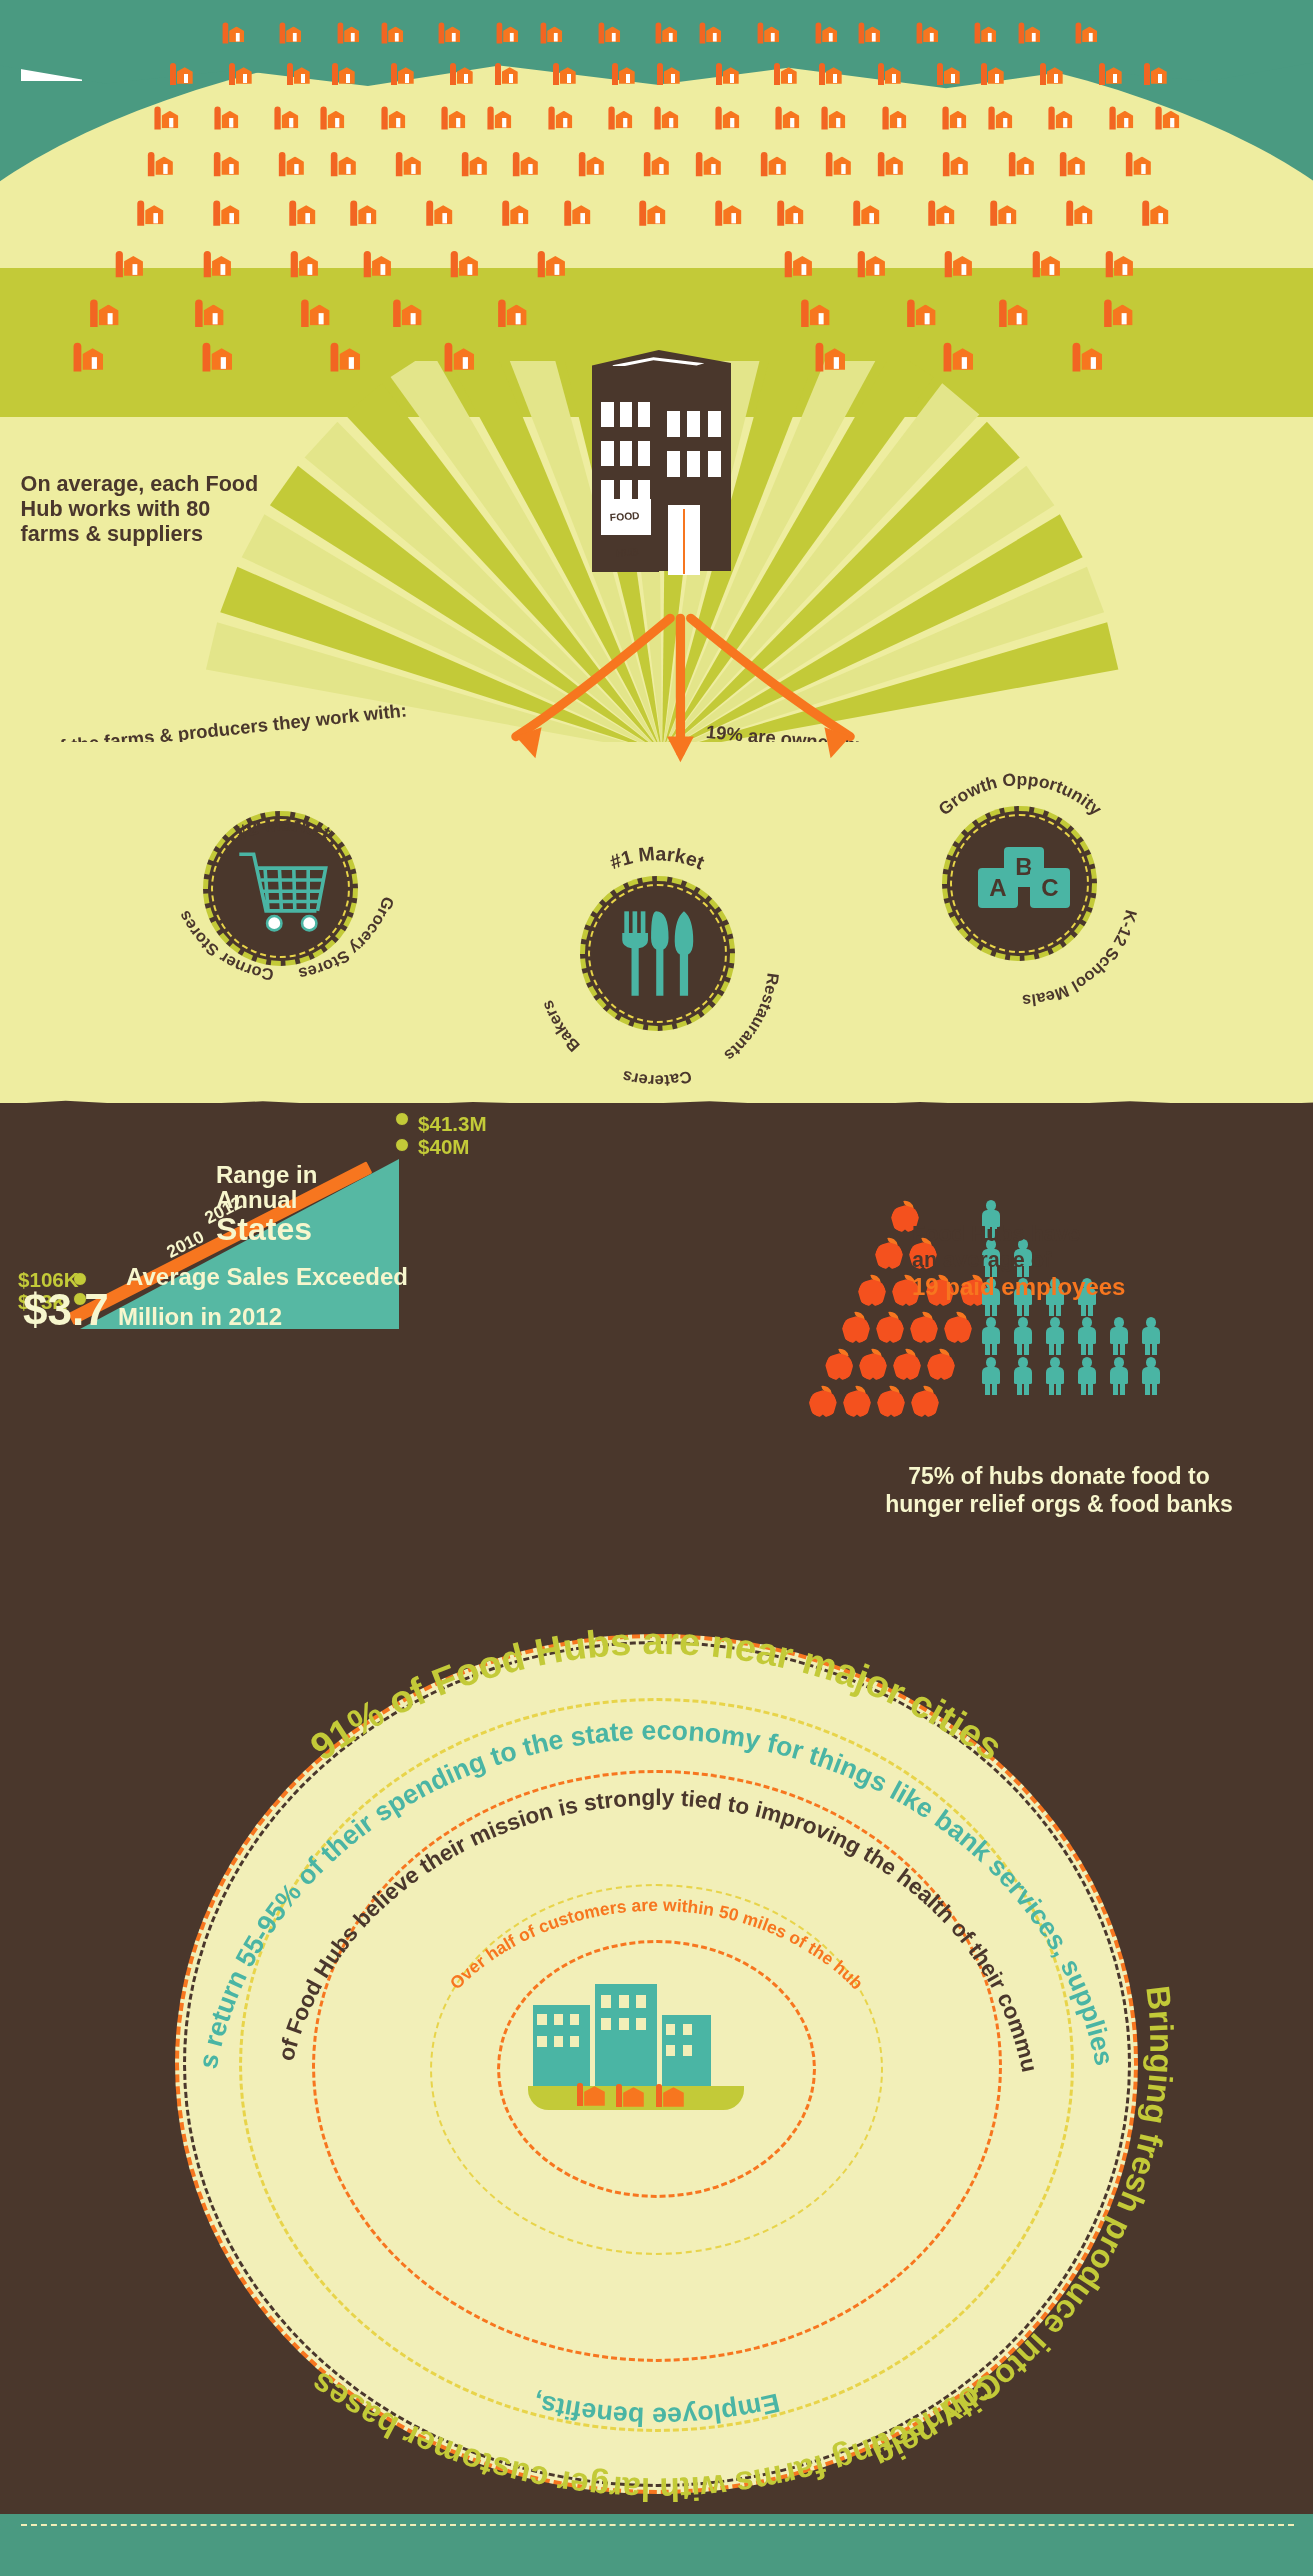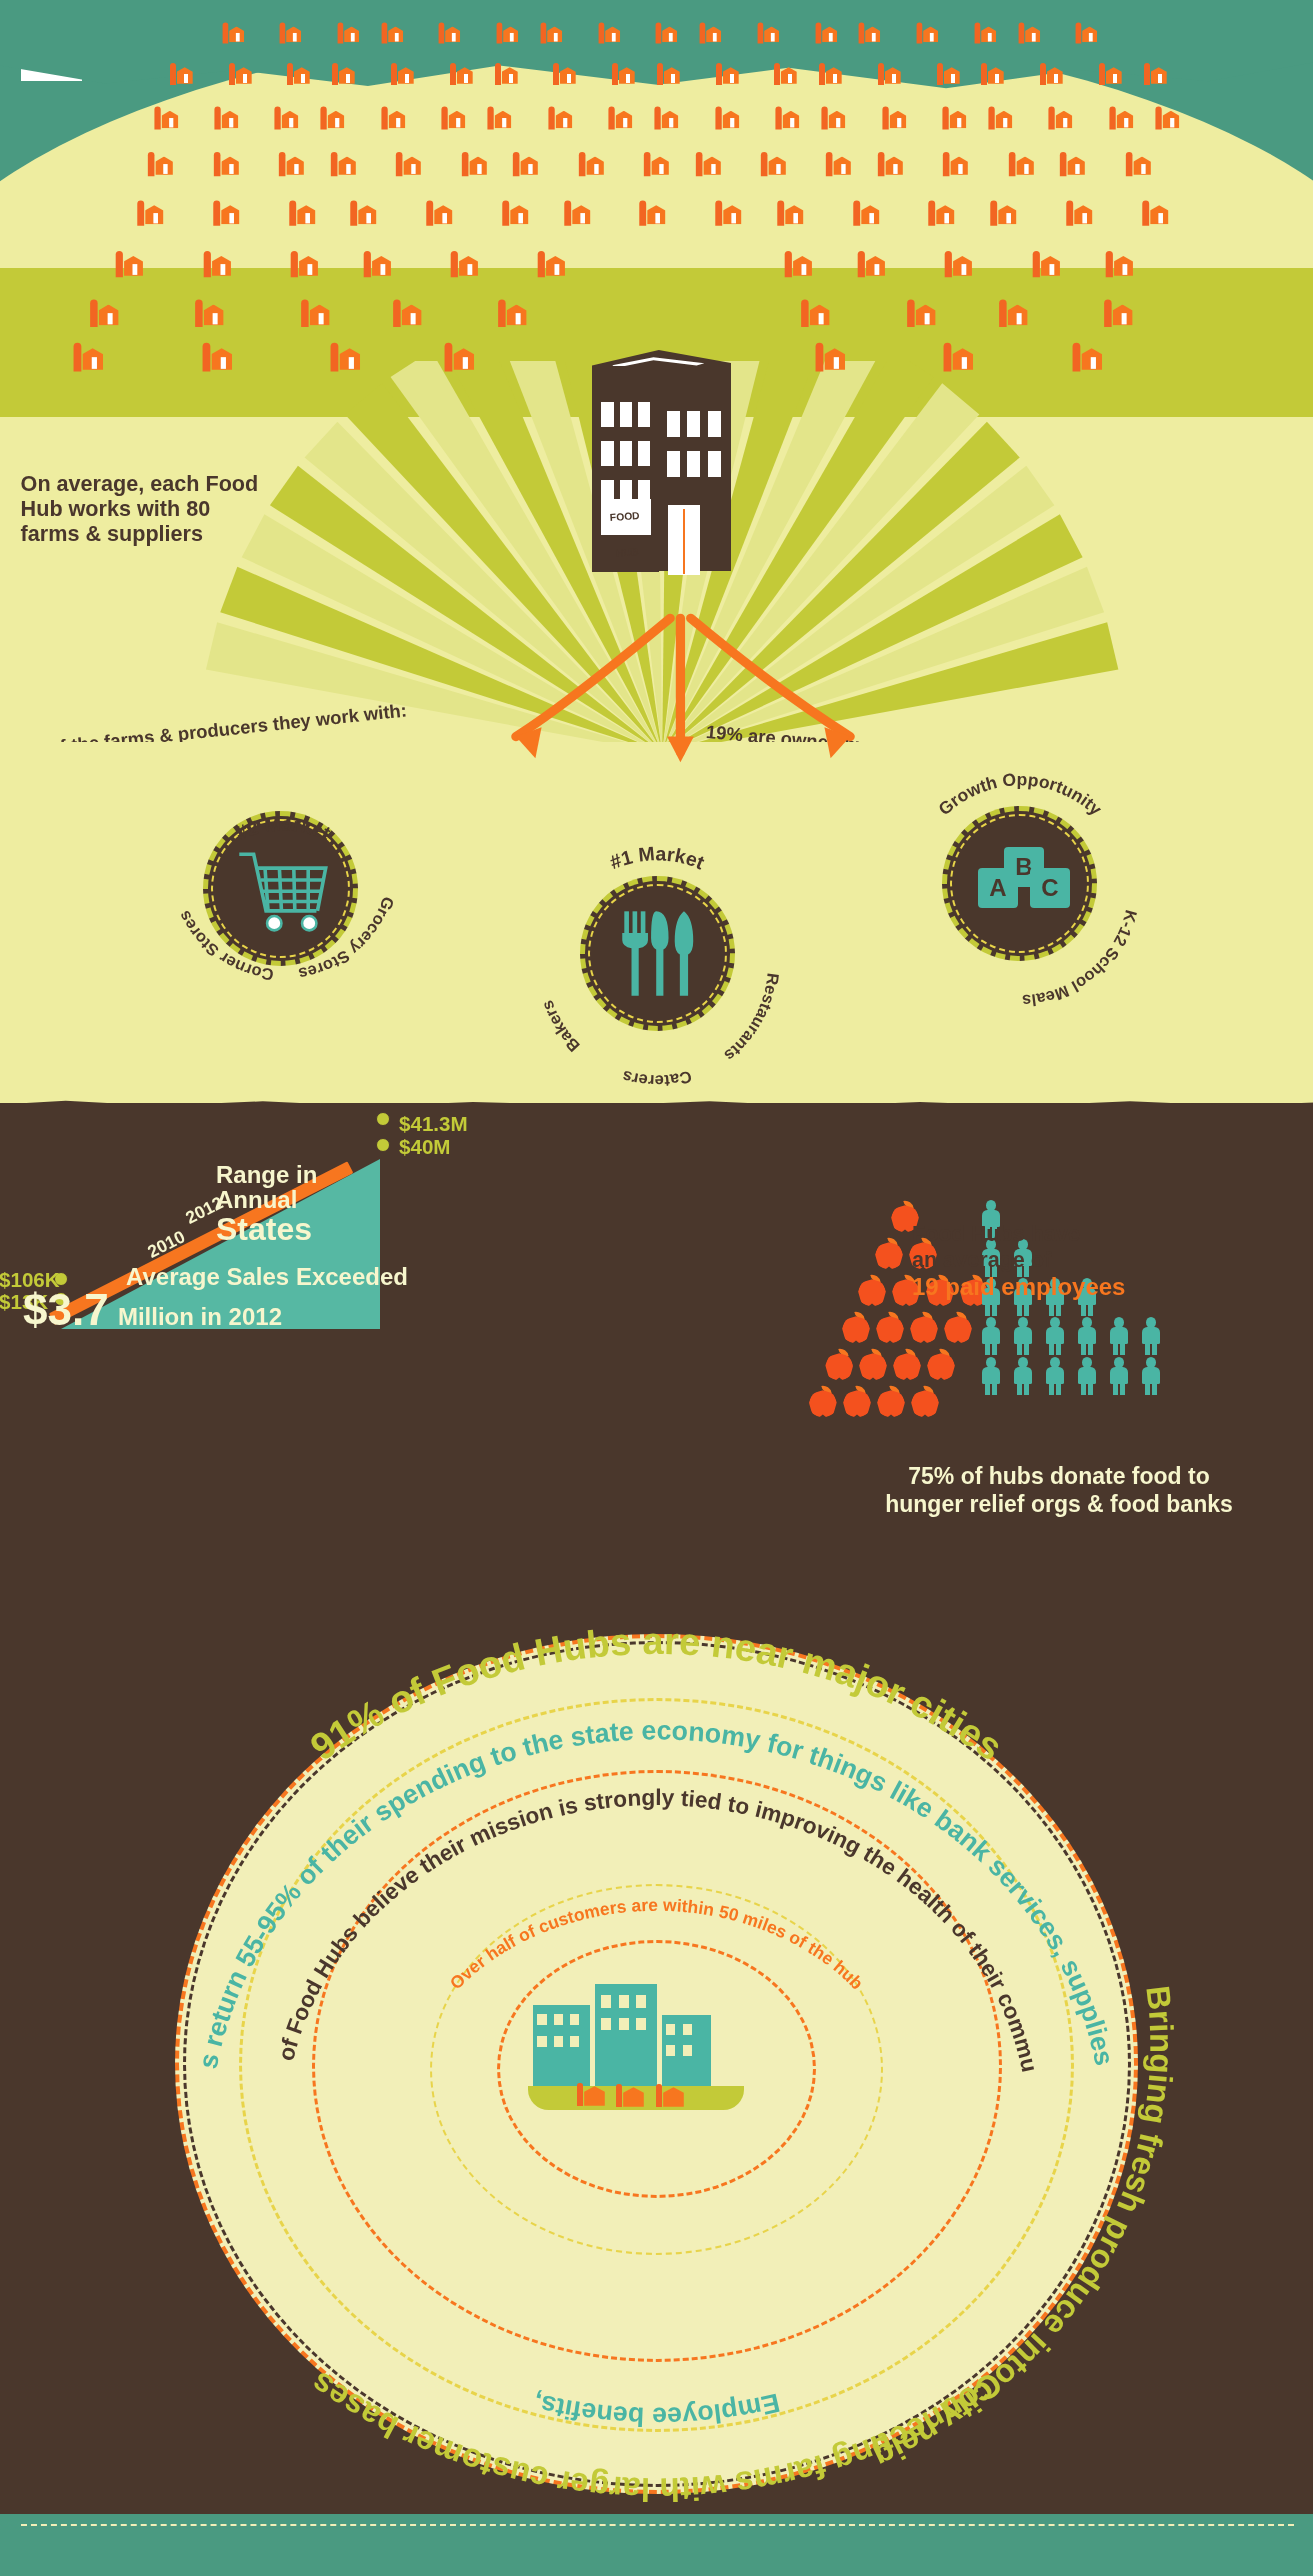--- a/index.html
+++ b/index.html
@@ -85,21 +85,21 @@
 
   
   #markets-band { position:absolute; left:0; top:742px; width:1314px; height:376px; background:#eeeda0; }
   .mcircle { position:absolute; border-radius:50%; background:#4a372c; border:5.2px dashed #c3ca38; }
   .mcircle-inner { position:absolute; border-radius:50%; border:2.6px dashed #e8d44a; }
 
   
   #soil-band { position:absolute; left:0; top:1103px; width:1314px; height:515px; background:#4a372c; }
   #soil-edge { position:absolute; left:0; top:1092px; width:1314px; height:31px; background:#4a372c;
     clip-path: polygon(0 40%, 5% 28%, 12% 44%, 20% 30%, 28% 46%, 36% 32%, 45% 44%, 54% 30%, 62% 46%, 70% 32%, 78% 44%, 86% 30%, 94% 44%, 100% 34%, 100% 100%, 0 100%); }
-  #chart { position:absolute; left:30px; top:1118px; width:453px; height:211px; }
+  #chart { position:absolute; left:49px; top:1118px; width:453px; height:211px; }
   #chart .tri { position:absolute; left:31px; bottom:0; width:319px; height:170px; background:#56b8a3; clip-path:polygon(0 100%, 100% 0, 100% 100%); }
   #chart .orange-line { position:absolute; left:25px; bottom:4.1px; width:335px; height:13.4px; background:#f7761f; transform-origin:left bottom; transform:rotate(-27deg); border-radius:1.5px; }
   .dot { position:absolute; width:14.4px; height:14.4px; border-radius:50%; background:#c3ca38; border:1.5px solid #4a372c; }
   .chart-val { position:absolute; color:#c3ca38; font-size:20.6px; font-weight:bold; white-space:nowrap; }
   .year-lbl { position:absolute; color:#f7f6cd; font-size:17.5px; font-weight:bold; transform:rotate(-27deg); }
   #range-label { position:absolute; left:216px; top:1162px; color:#f7f6cd; font-size:24px; font-weight:bold; line-height:1.06; }
   #avg-sales { position:absolute; left:23px; top:1265px; color:#f7f6cd; font-weight:bold; }
   #avg-sales .big { font-size:44px; line-height:0.95; }
   #avg-sales .small { font-size:24px; line-height:1.0; }
 

